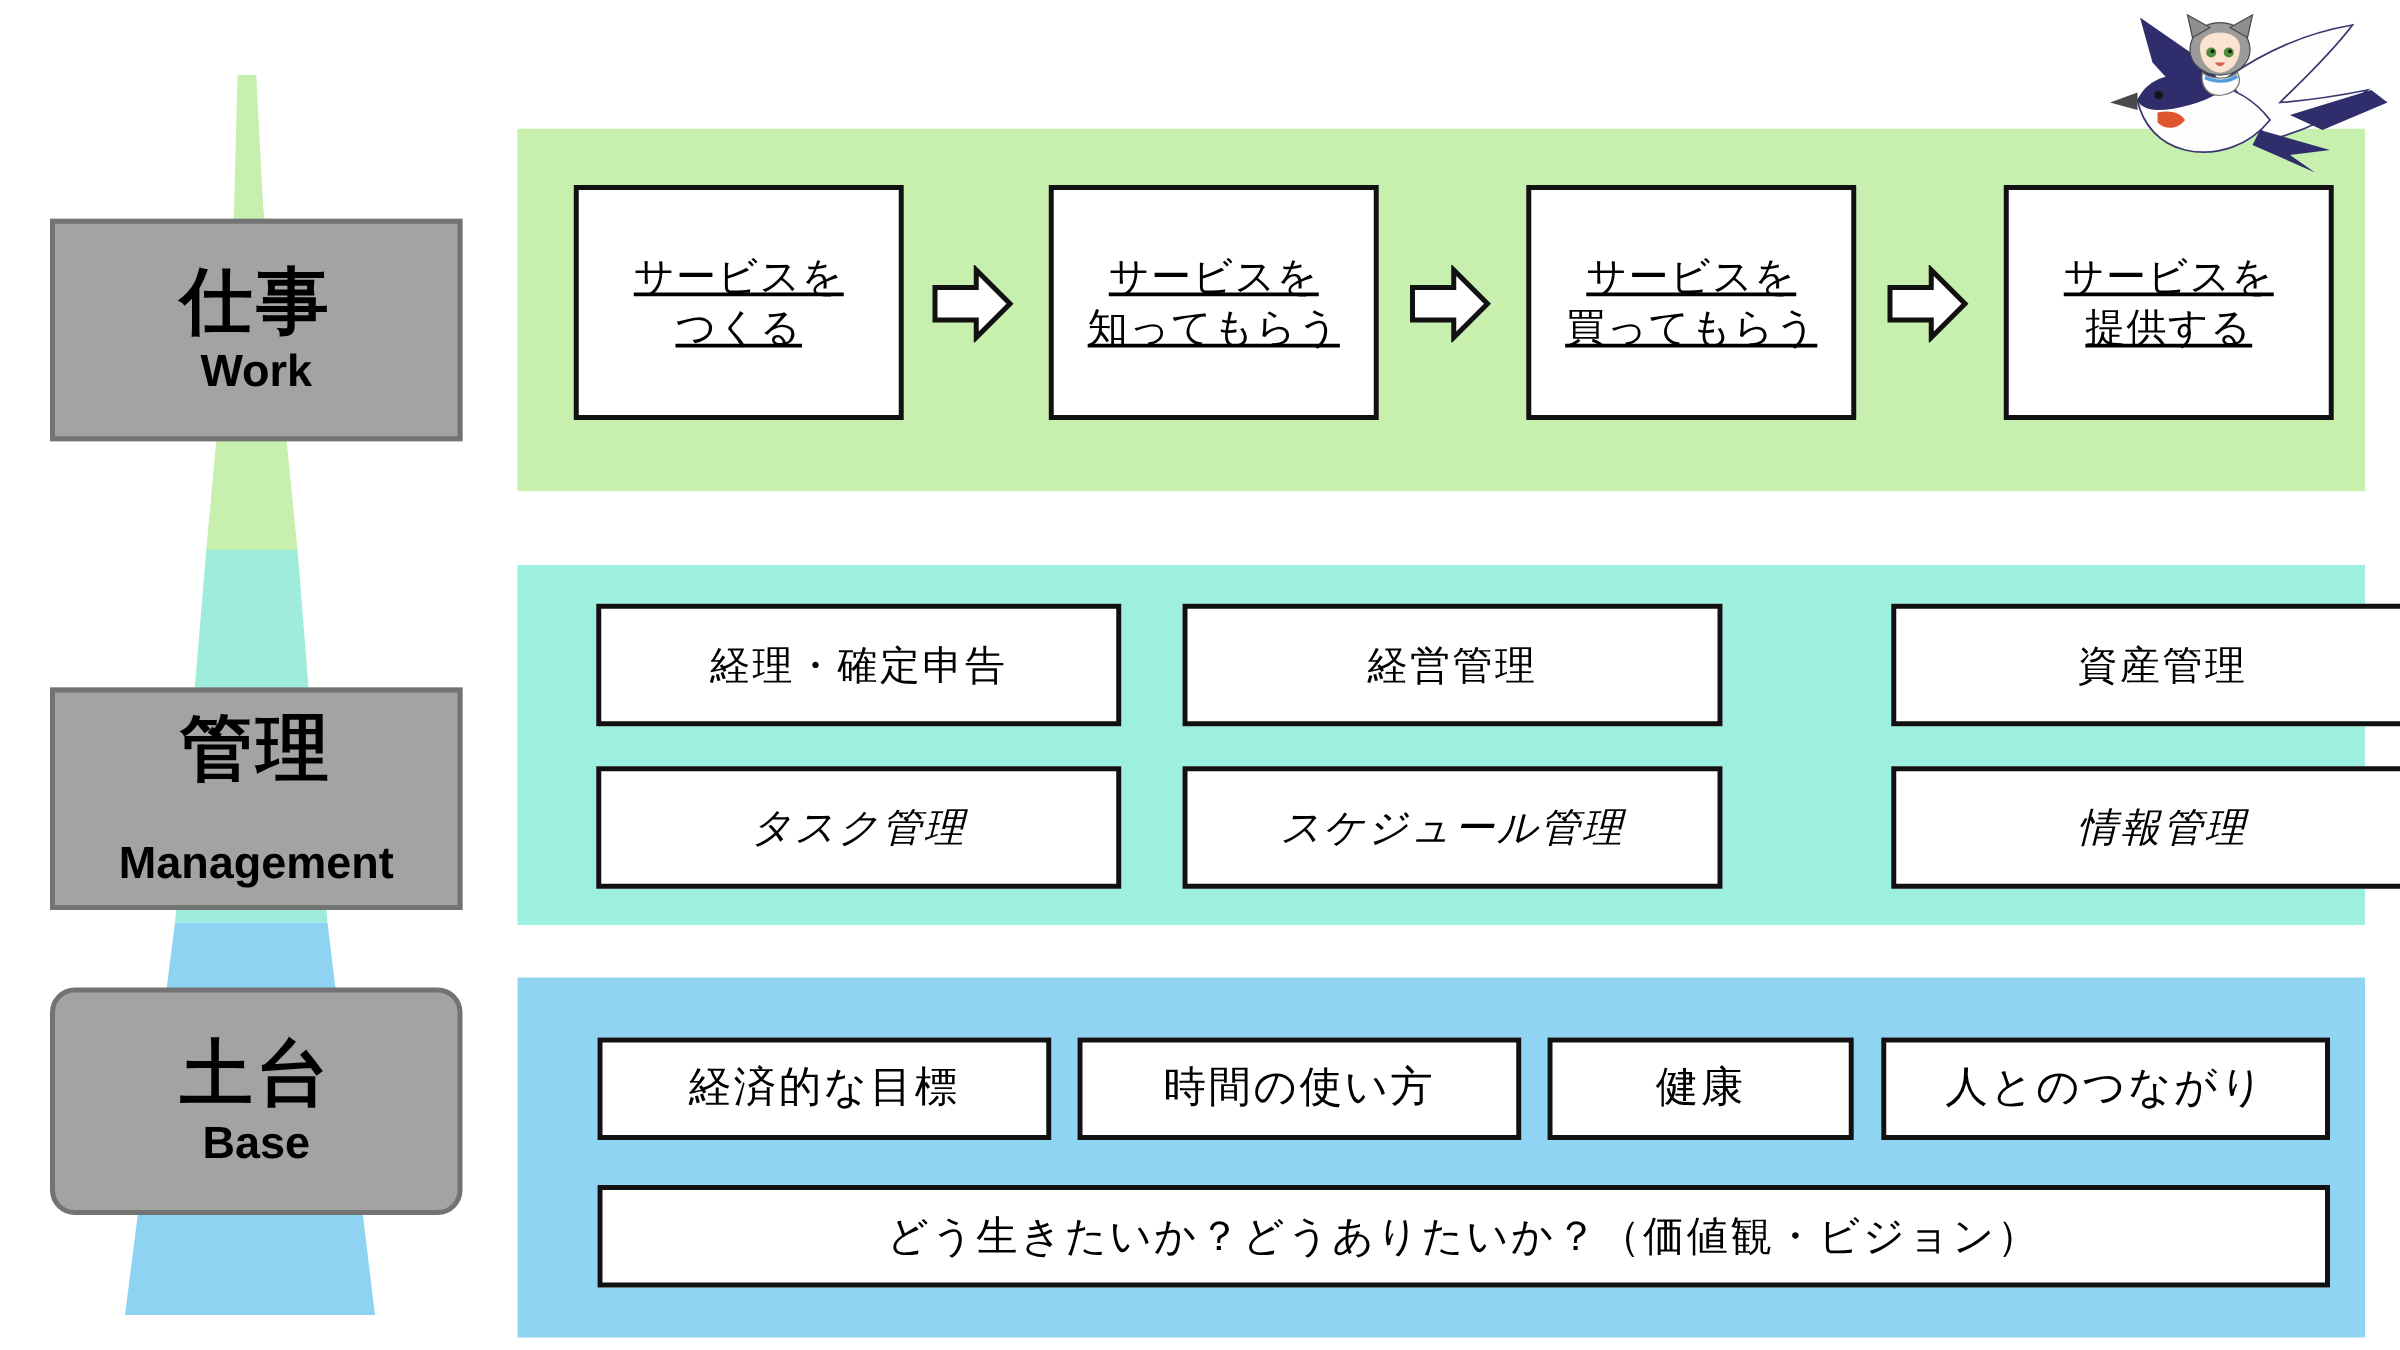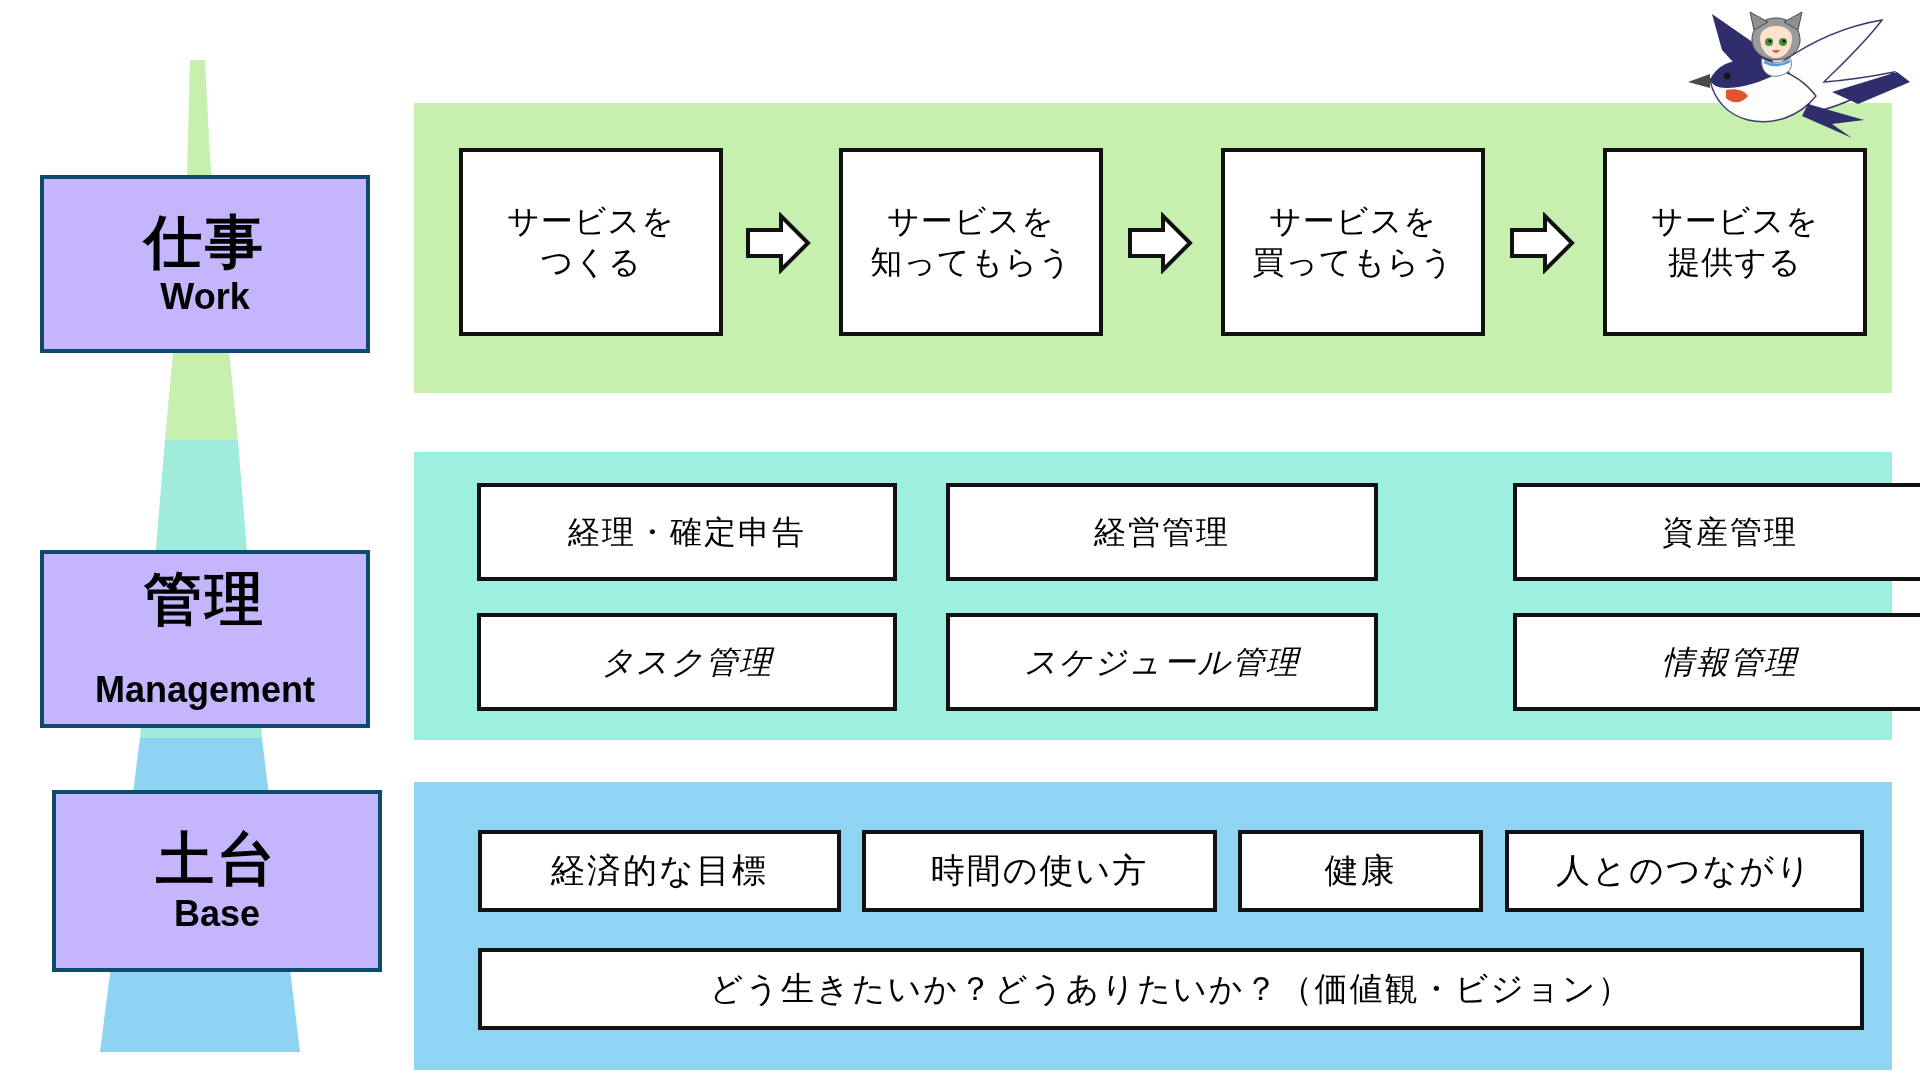--- a/index.html
+++ b/index.html
@@ -22,22 +22,22 @@
     position: absolute;
     left: 0;
     top: 0;
     width: 400px;
     height: 1080px;
   }
 
   
   .tier-label-box {
     position: absolute;
-    border: 4px solid #0c4a6e;
-    background: #c4b5fd;
+    border: 4px solid #737373;
+    background: #a3a3a3;
     box-sizing: border-box;
     display: flex;
     flex-direction: column;
     align-items: center;
     justify-content: center;
     line-height: 1.0;
   }
   .tier-jp {
     font-size: 58px;
     font-weight: 700;
@@ -45,21 +45,21 @@
     white-space: nowrap;
   }
   .tier-en {
     font-size: 36px;
     font-weight: 700;
     margin-top: 8px;
     white-space: nowrap;
   }
   #tier-label-work       { left: 40px; top: 175px; width: 330px; height: 178px; }
   #tier-label-management { left: 40px; top: 550px; width: 330px; height: 178px; gap: 36px; }
-  #tier-label-base       { left: 52px; top: 790px; width: 330px; height: 182px; }
+  #tier-label-base       { left: 40px; top: 790px; width: 330px; height: 182px; border-radius: 20px; }
 
   
   .band {
     position: absolute;
     box-sizing: border-box;
   }
   #band-work       { left: 414px; top: 103px; width: 1478px; height: 290px; }
   #band-management { left: 414px; top: 452px; width: 1478px; height: 288px; }
   #band-base       { left: 414px; top: 782px; width: 1478px; height: 288px; }
 
@@ -77,20 +77,21 @@
     white-space: pre-line;
   }
 
   
   .work-node {
     top: 148px;
     height: 188px;
     width: 264px;
     font-size: 32px;
     letter-spacing: 1px;
+    text-decoration: underline;
   }
   #work-node-0 { left: 459px; }
   #work-node-1 { left: 839px; }
   #work-node-2 { left: 1221px; }
   #work-node-3 { left: 1603px; }
 
   
   .flow-arrow {
     position: absolute;
     top: 212px;

